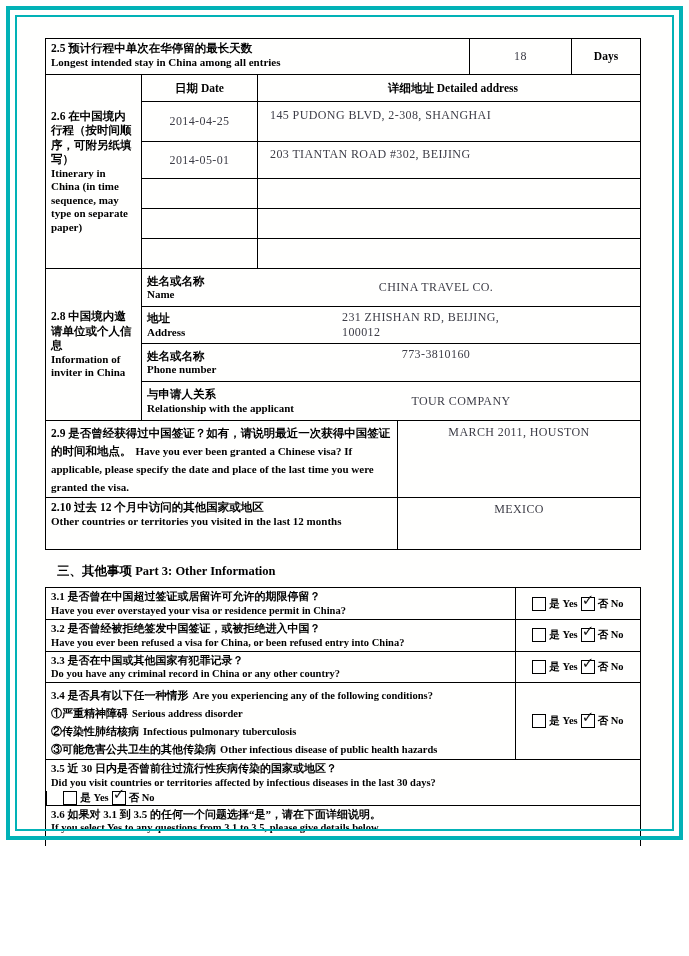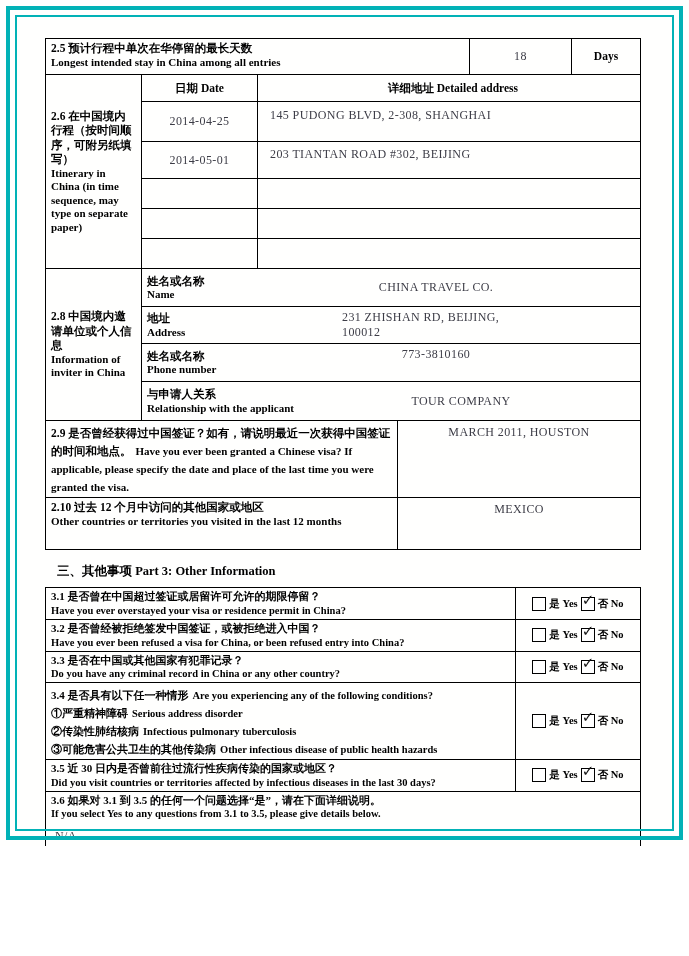--- a/index.html
+++ b/index.html
@@ -286,21 +286,21 @@
               <span class="mark"></span>
             </span>
           <span class="cblabel">是 Yes</span>
           <span class="cb">
               <span class="mark">✓</span>
             </span>
           <span class="cblabel">否 No</span>
         </div>
       </div>
 
-      <div class="row" style="min-height:31px;">
+      <div class="row" style="min-height:31px;flex-direction:column;">
         <div class="cell grow vcol">
           <div class="zh">3.5 近 30 日内是否曾前往过流行性疾病传染的国家或地区？</div>
           <div class="en">Did you visit countries or territories affected by infectious diseases in the last 30 days?</div>
         </div>
         <div class="ans">
           <span class="cb">
               <span class="mark"></span>
             </span>
           <span class="cblabel">是 Yes</span>
           <span class="cb">

